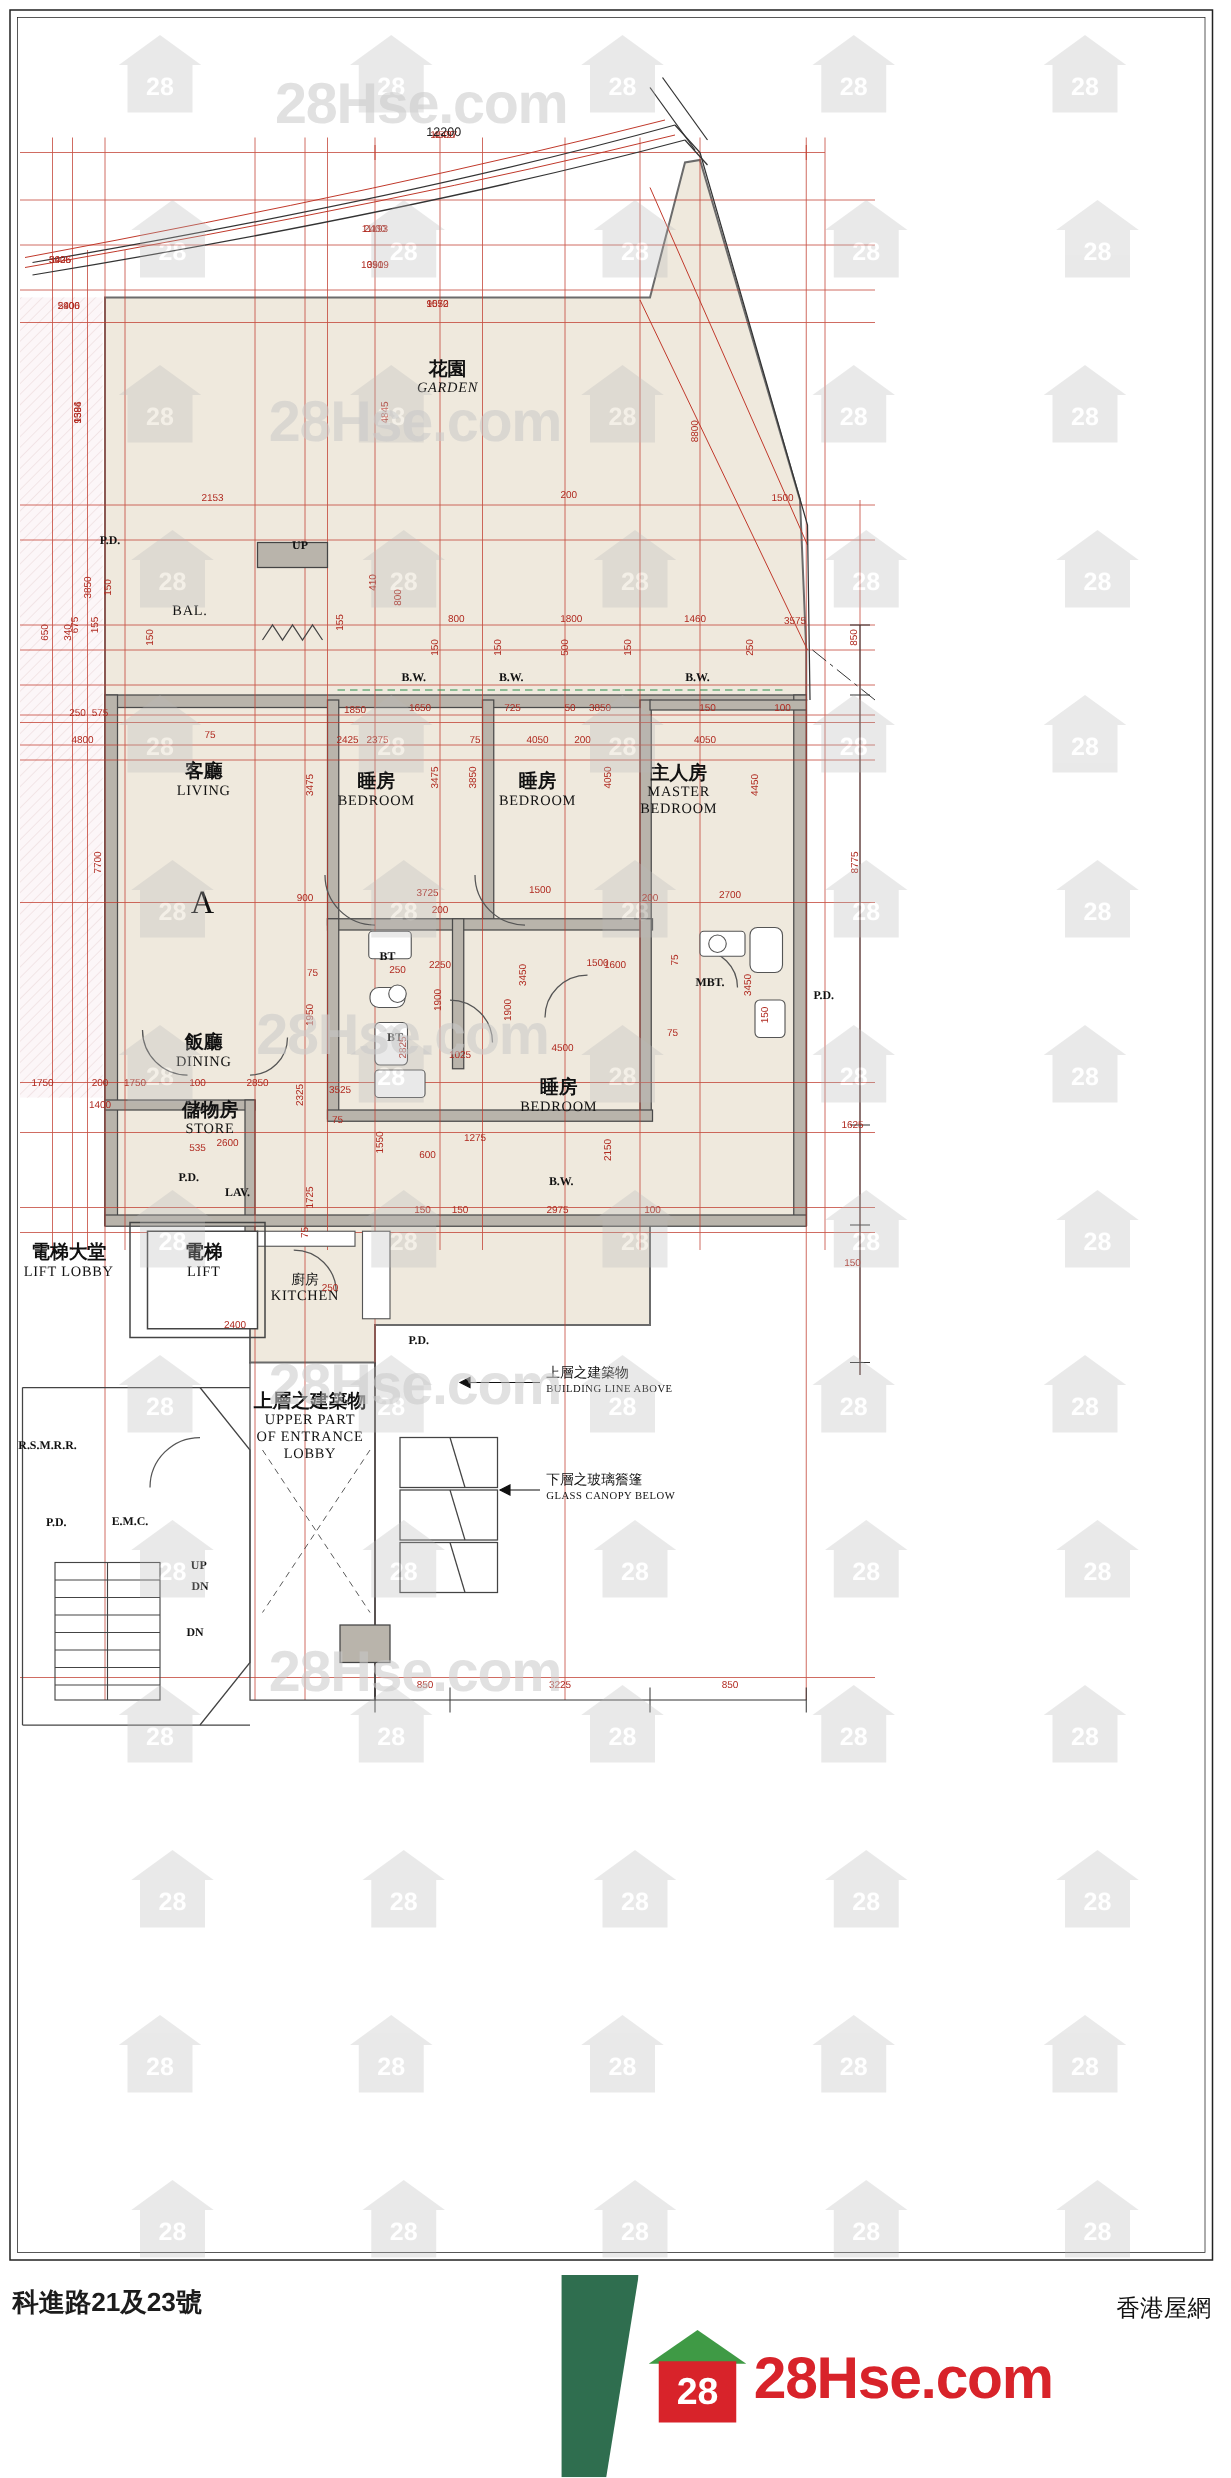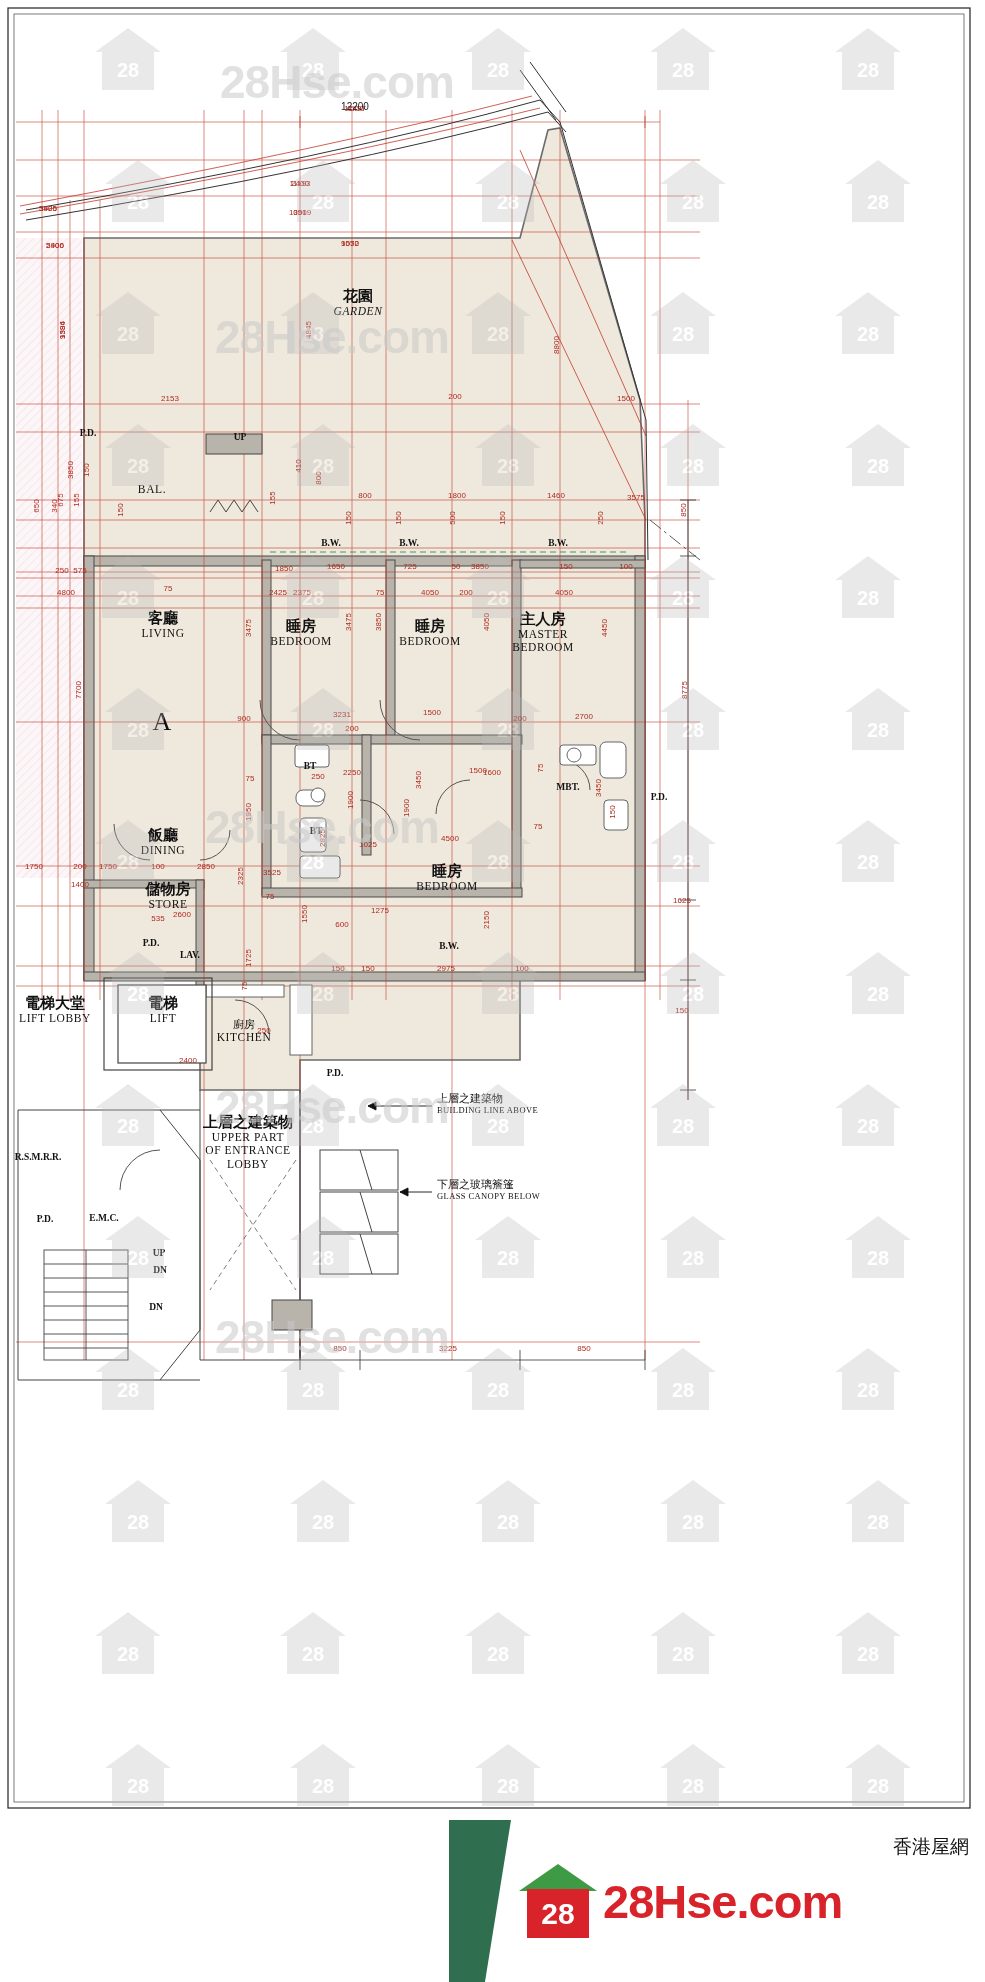--- a/index.html
+++ b/index.html
@@ -409,21 +409,21 @@
         <div style="position: absolute; left: 466px; top: 592px; transform: translate(-50%, -50%) rotate(0deg); font-family: &quot;Liberation Sans&quot;, sans-serif; font-size: 8px; color: rgb(176, 42, 32); white-space: nowrap;">200</div>
         <div style="position: absolute; left: 564px; top: 592px; transform: translate(-50%, -50%) rotate(0deg); font-family: &quot;Liberation Sans&quot;, sans-serif; font-size: 8px; color: rgb(176, 42, 32); white-space: nowrap;">4050</div>
         <div style="position: absolute; left: 248px; top: 628px; transform: translate(-50%, -50%) rotate(-90deg); font-family: &quot;Liberation Sans&quot;, sans-serif; font-size: 8px; color: rgb(176, 42, 32); white-space: nowrap;">3475</div>
         <div style="position: absolute; left: 348px; top: 622px; transform: translate(-50%, -50%) rotate(-90deg); font-family: &quot;Liberation Sans&quot;, sans-serif; font-size: 8px; color: rgb(176, 42, 32); white-space: nowrap;">3475</div>
         <div style="position: absolute; left: 378px; top: 622px; transform: translate(-50%, -50%) rotate(-90deg); font-family: &quot;Liberation Sans&quot;, sans-serif; font-size: 8px; color: rgb(176, 42, 32); white-space: nowrap;">3850</div>
         <div style="position: absolute; left: 486px; top: 622px; transform: translate(-50%, -50%) rotate(-90deg); font-family: &quot;Liberation Sans&quot;, sans-serif; font-size: 8px; color: rgb(176, 42, 32); white-space: nowrap;">4050</div>
         <div style="position: absolute; left: 604px; top: 628px; transform: translate(-50%, -50%) rotate(-90deg); font-family: &quot;Liberation Sans&quot;, sans-serif; font-size: 8px; color: rgb(176, 42, 32); white-space: nowrap;">4450</div>
         <div style="position: absolute; left: 78px; top: 690px; transform: translate(-50%, -50%) rotate(-90deg); font-family: &quot;Liberation Sans&quot;, sans-serif; font-size: 8px; color: rgb(176, 42, 32); white-space: nowrap;">7700</div>
         <div style="position: absolute; left: 684px; top: 690px; transform: translate(-50%, -50%) rotate(-90deg); font-family: &quot;Liberation Sans&quot;, sans-serif; font-size: 8px; color: rgb(176, 42, 32); white-space: nowrap;">8775</div>
         <div style="position: absolute; left: 244px; top: 718px; transform: translate(-50%, -50%) rotate(0deg); font-family: &quot;Liberation Sans&quot;, sans-serif; font-size: 8px; color: rgb(176, 42, 32); white-space: nowrap;">900</div>
-        <div style="position: absolute; left: 342px; top: 714px; transform: translate(-50%, -50%) rotate(0deg); font-family: &quot;Liberation Sans&quot;, sans-serif; font-size: 8px; color: rgb(176, 42, 32); white-space: nowrap;">3231</div>
+        <div style="position: absolute; left: 342px; top: 714px; transform: translate(-50%, -50%) rotate(0deg); font-family: &quot;Liberation Sans&quot;, sans-serif; font-size: 8px; color: rgb(176, 42, 32); white-space: nowrap;">3725</div>
         <div style="position: absolute; left: 432px; top: 712px; transform: translate(-50%, -50%) rotate(0deg); font-family: &quot;Liberation Sans&quot;, sans-serif; font-size: 8px; color: rgb(176, 42, 32); white-space: nowrap;">1500</div>
         <div style="position: absolute; left: 352px; top: 728px; transform: translate(-50%, -50%) rotate(0deg); font-family: &quot;Liberation Sans&quot;, sans-serif; font-size: 8px; color: rgb(176, 42, 32); white-space: nowrap;">200</div>
         <div style="position: absolute; left: 520px; top: 718px; transform: translate(-50%, -50%) rotate(0deg); font-family: &quot;Liberation Sans&quot;, sans-serif; font-size: 8px; color: rgb(176, 42, 32); white-space: nowrap;">200</div>
         <div style="position: absolute; left: 584px; top: 716px; transform: translate(-50%, -50%) rotate(0deg); font-family: &quot;Liberation Sans&quot;, sans-serif; font-size: 8px; color: rgb(176, 42, 32); white-space: nowrap;">2700</div>
         <div style="position: absolute; left: 250px; top: 778px; transform: translate(-50%, -50%) rotate(0deg); font-family: &quot;Liberation Sans&quot;, sans-serif; font-size: 8px; color: rgb(176, 42, 32); white-space: nowrap;">75</div>
         <div style="position: absolute; left: 318px; top: 776px; transform: translate(-50%, -50%) rotate(0deg); font-family: &quot;Liberation Sans&quot;, sans-serif; font-size: 8px; color: rgb(176, 42, 32); white-space: nowrap;">250</div>
         <div style="position: absolute; left: 352px; top: 772px; transform: translate(-50%, -50%) rotate(0deg); font-family: &quot;Liberation Sans&quot;, sans-serif; font-size: 8px; color: rgb(176, 42, 32); white-space: nowrap;">2250</div>
         <div style="position: absolute; left: 492px; top: 772px; transform: translate(-50%, -50%) rotate(0deg); font-family: &quot;Liberation Sans&quot;, sans-serif; font-size: 8px; color: rgb(176, 42, 32); white-space: nowrap;">1600</div>
         <div style="position: absolute; left: 478px; top: 770px; transform: translate(-50%, -50%) rotate(0deg); font-family: &quot;Liberation Sans&quot;, sans-serif; font-size: 8px; color: rgb(176, 42, 32); white-space: nowrap;">1500</div>
         <div style="position: absolute; left: 540px; top: 768px; transform: translate(-50%, -50%) rotate(-90deg); font-family: &quot;Liberation Sans&quot;, sans-serif; font-size: 8px; color: rgb(176, 42, 32); white-space: nowrap;">75</div>
@@ -909,20 +909,21 @@
         <div class="wm-text" style="left: 220px; top: 55px;">28Hse.com</div>
         <div class="wm-text" style="left: 215px; top: 310px;">28Hse.com</div>
         <div class="wm-text" style="left: 205px; top: 800px;">28Hse.com</div>
         <div class="wm-text" style="left: 215px; top: 1080px;">28Hse.com</div>
         <div class="wm-text" style="left: 215px; top: 1310px;">28Hse.com</div>
       </div>
   </div>
 
   <div id="footer">
     <div id="footer-left">
+      <div class="line2">科進路21及23號</div>
     </div>
   </div>
   <div id="footer-green"></div>
   <div id="footer-right">
     <div class="hk">香港屋網</div>
     <div id="brand">
       <div id="brand-logo">
         <div class="roof"></div>
         <div class="body">
             <span class="num">28</span>

